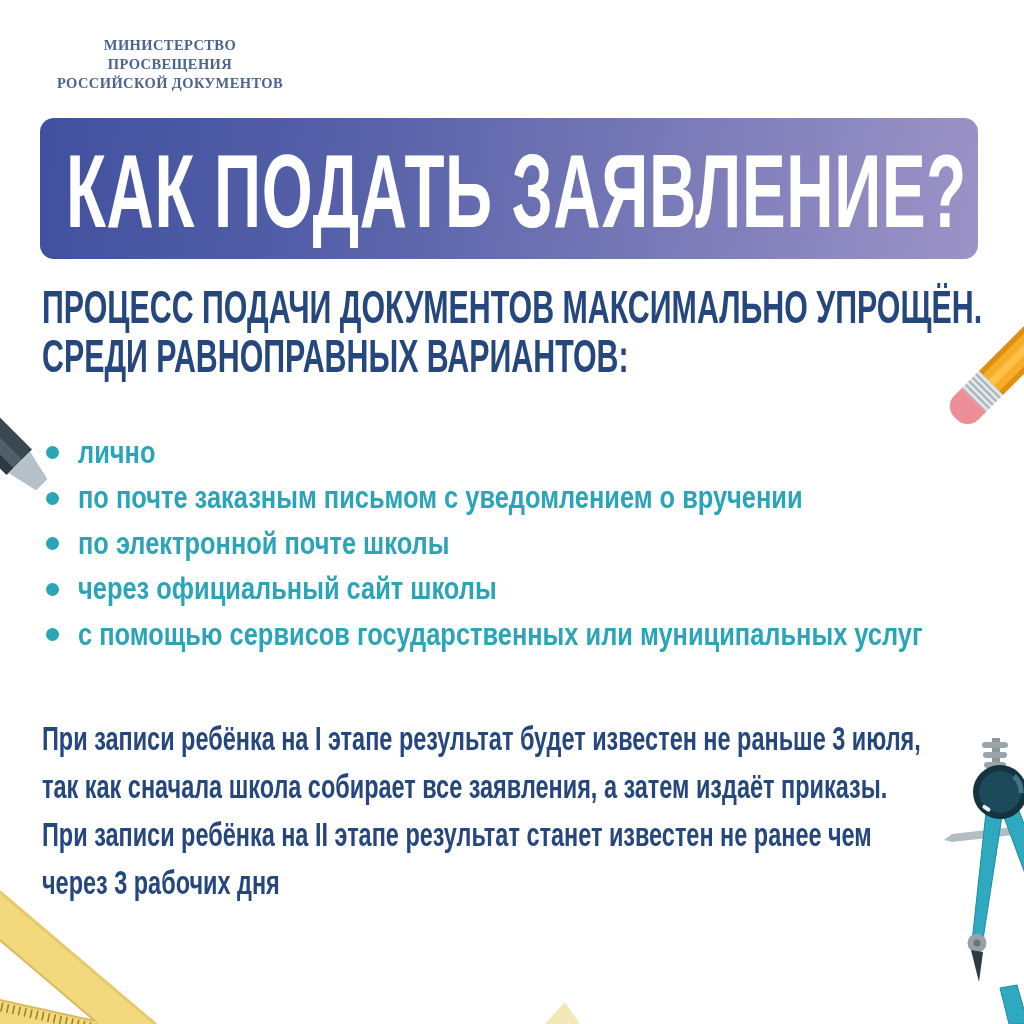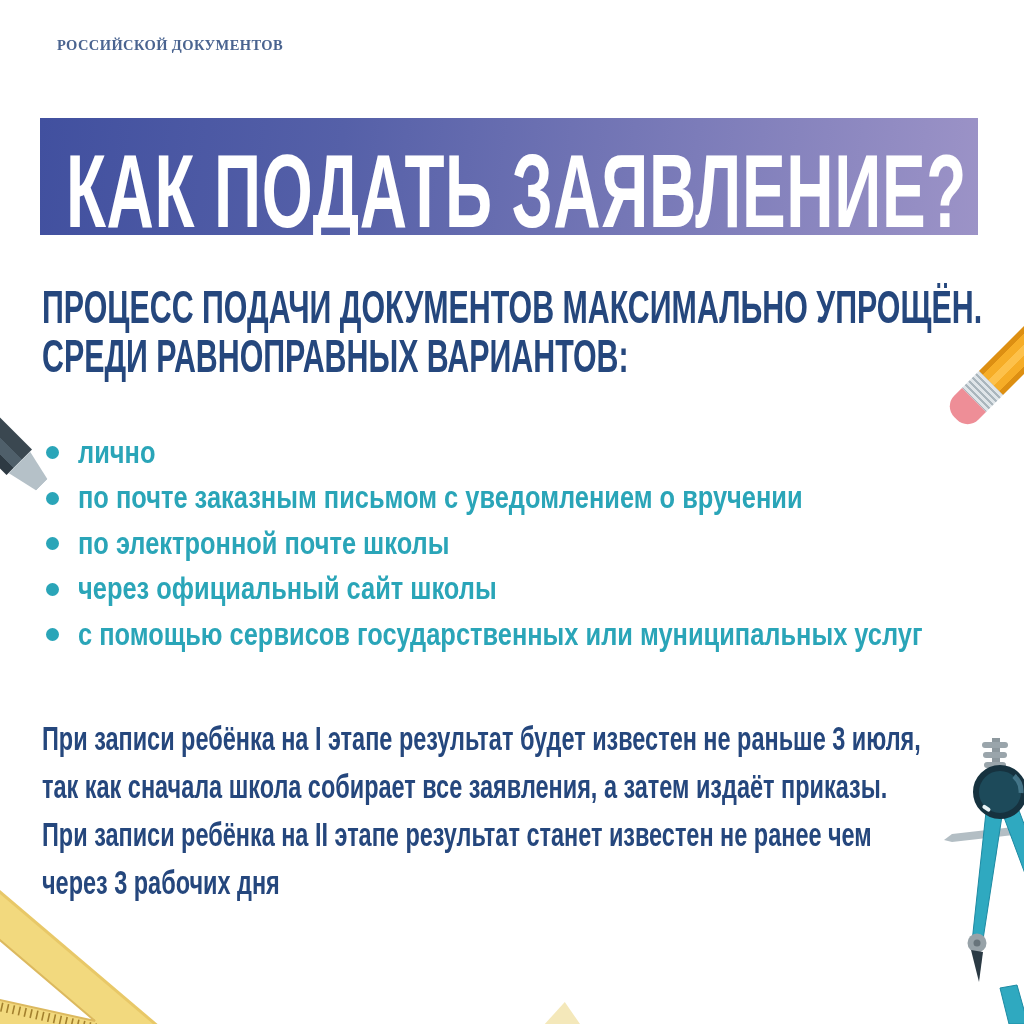--- a/index.html
+++ b/index.html
@@ -8,22 +8,23 @@
     overflow:hidden;font-family:"Liberation Sans",sans-serif;
   }
   
   .logo{
     position:absolute;left:48px;top:36px;width:244px;text-align:center;
     color:#4a6490;font-family:"Liberation Serif",serif;font-weight:bold;
     font-size:14.5px;line-height:19px;letter-spacing:.4px;
   }
   
   .banner{
-    position:absolute;left:40px;top:118px;width:938px;height:117px;
+    position:absolute;left:40px;top:118px;width:938px;height:141px;
     background:linear-gradient(97deg,#41509f 0%,#5560a8 32%,#9c93c7 100%);
+    border-radius:14px;
   }
   .banner-title{
     position:absolute;left:26px;top:0;height:141px;line-height:146px;
     font-size:104px;font-weight:bold;color:#ffffff;white-space:nowrap;
     transform:scaleX(.63);transform-origin:left center;letter-spacing:1px;
   }
   
   .intro{position:absolute;left:42px;top:283px;color:#25477d;font-weight:bold;
     font-size:46px;line-height:49px;}
   .intro-line{display:block;white-space:nowrap;transform:scaleX(.66);
@@ -62,20 +63,21 @@
   
   .accent{position:absolute;left:540px;top:1002px;width:40px;height:22px;
     background:#f4e8ba;clip-path:polygon(12% 100%,62% 0,100% 100%);}
 </style>
 </head>
 <body>
 
 <div id="canvas">
 
   <div class="logo">
+    <div>МИНИСТЕРСТВО ПРОСВЕЩЕНИЯ</div>
     <div>РОССИЙСКОЙ ДОКУМЕНТОВ</div>
   </div>
 
   <div class="banner">
     <div class="banner-title">КАК ПОДАТЬ ЗАЯВЛЕНИЕ?</div>
   </div>
 
   <div class="intro">
     <span class="intro-line">ПРОЦЕСС ПОДАЧИ ДОКУМЕНТОВ МАКСИМАЛЬНО УПРОЩЁН.</span>
     <span class="intro-line">СРЕДИ РАВНОПРАВНЫХ ВАРИАНТОВ:</span>

